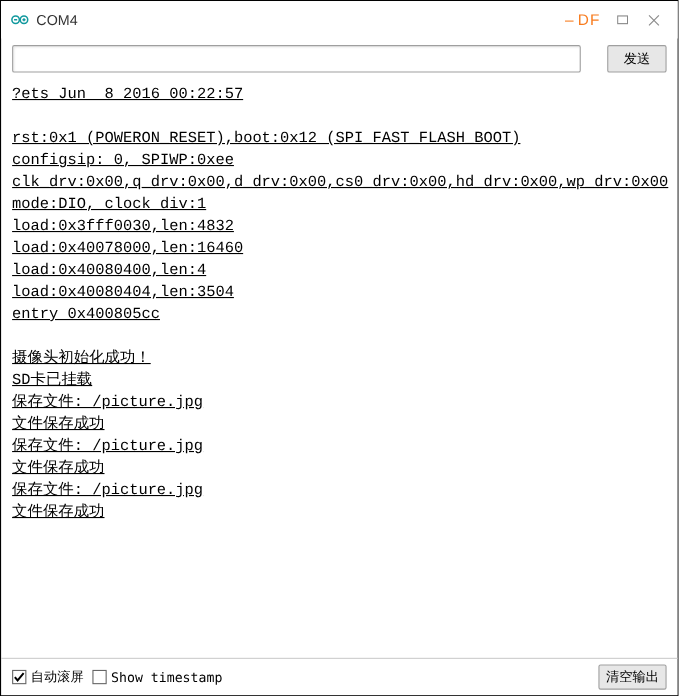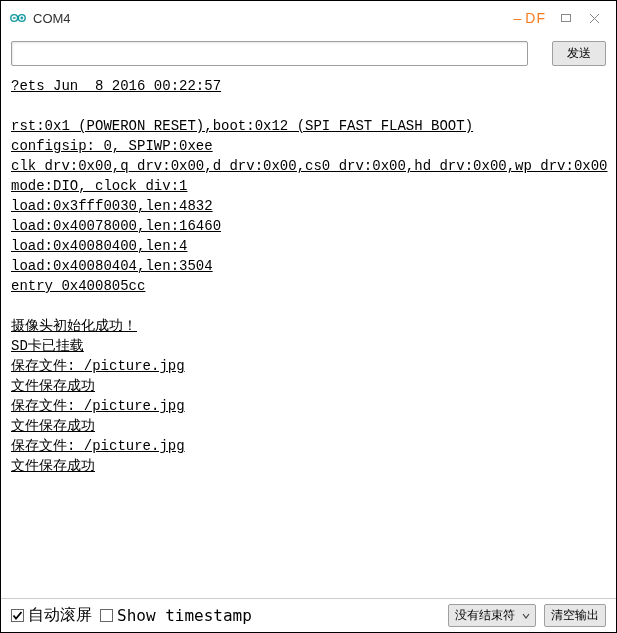--- a/index.html
+++ b/index.html
@@ -90,21 +90,21 @@
 }
 .chk .box {
   width: 13px; height: 13px;
   border: 1px solid #666;
   display: inline-flex; align-items: center; justify-content: center;
   background: #fff;
 }
 .chk .box svg { width: 11px; height: 11px; }
 .chk.checked .box svg polyline { stroke: #000; stroke-width: 1.8; fill: none; }
 .chk:not(.checked) .box svg { display: none; }
-.chk .lbl { font-family: "SimSun", monospace; font-size: 16px; }
+.chk .lbl { font-family: "SimSun", monospace; font-size: 12px; }
 .bottombar .gap { flex: 1; }
 .bottombar select, .bottombar .select {
   height: 23px;
   border: 1px solid #9f9f9f;
   background: #e7e7e7;
   font-size: 12px;
   padding: 0 18px 0 6px;
   border-radius: 2px;
   position: relative;
   display: inline-flex; align-items: center;
@@ -193,24 +193,16 @@
       </span>
       <span class="lbl">自动滚屏</span>
     </label>
     <label class="chk">
       <span class="box">
         
       </span>
       <span class="lbl">Show timestamp</span>
     </label>
     <span class="gap"></span>
-    <span class="select">
-      <span>没有结束符</span>
-      <span class="caret">
-        <svg viewBox="0 0 8 8">
-            <polyline points="1,2 4,6 7,2" fill="none" stroke="#444" stroke-width="1.2"></polyline>
-          </svg>
-      </span>
-    </span>
     <button class="clear">清空输出</button>
   </div>
 
 </div>
 
 </body></html>

